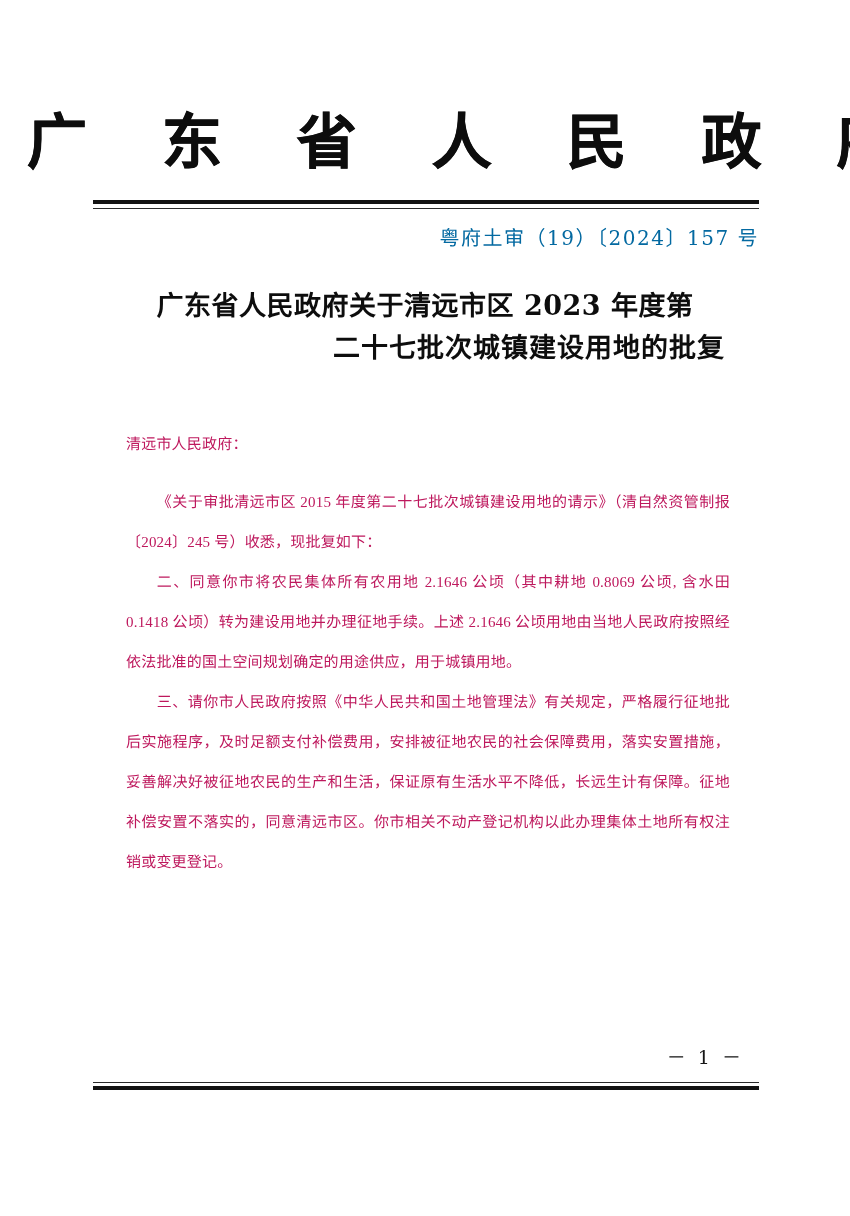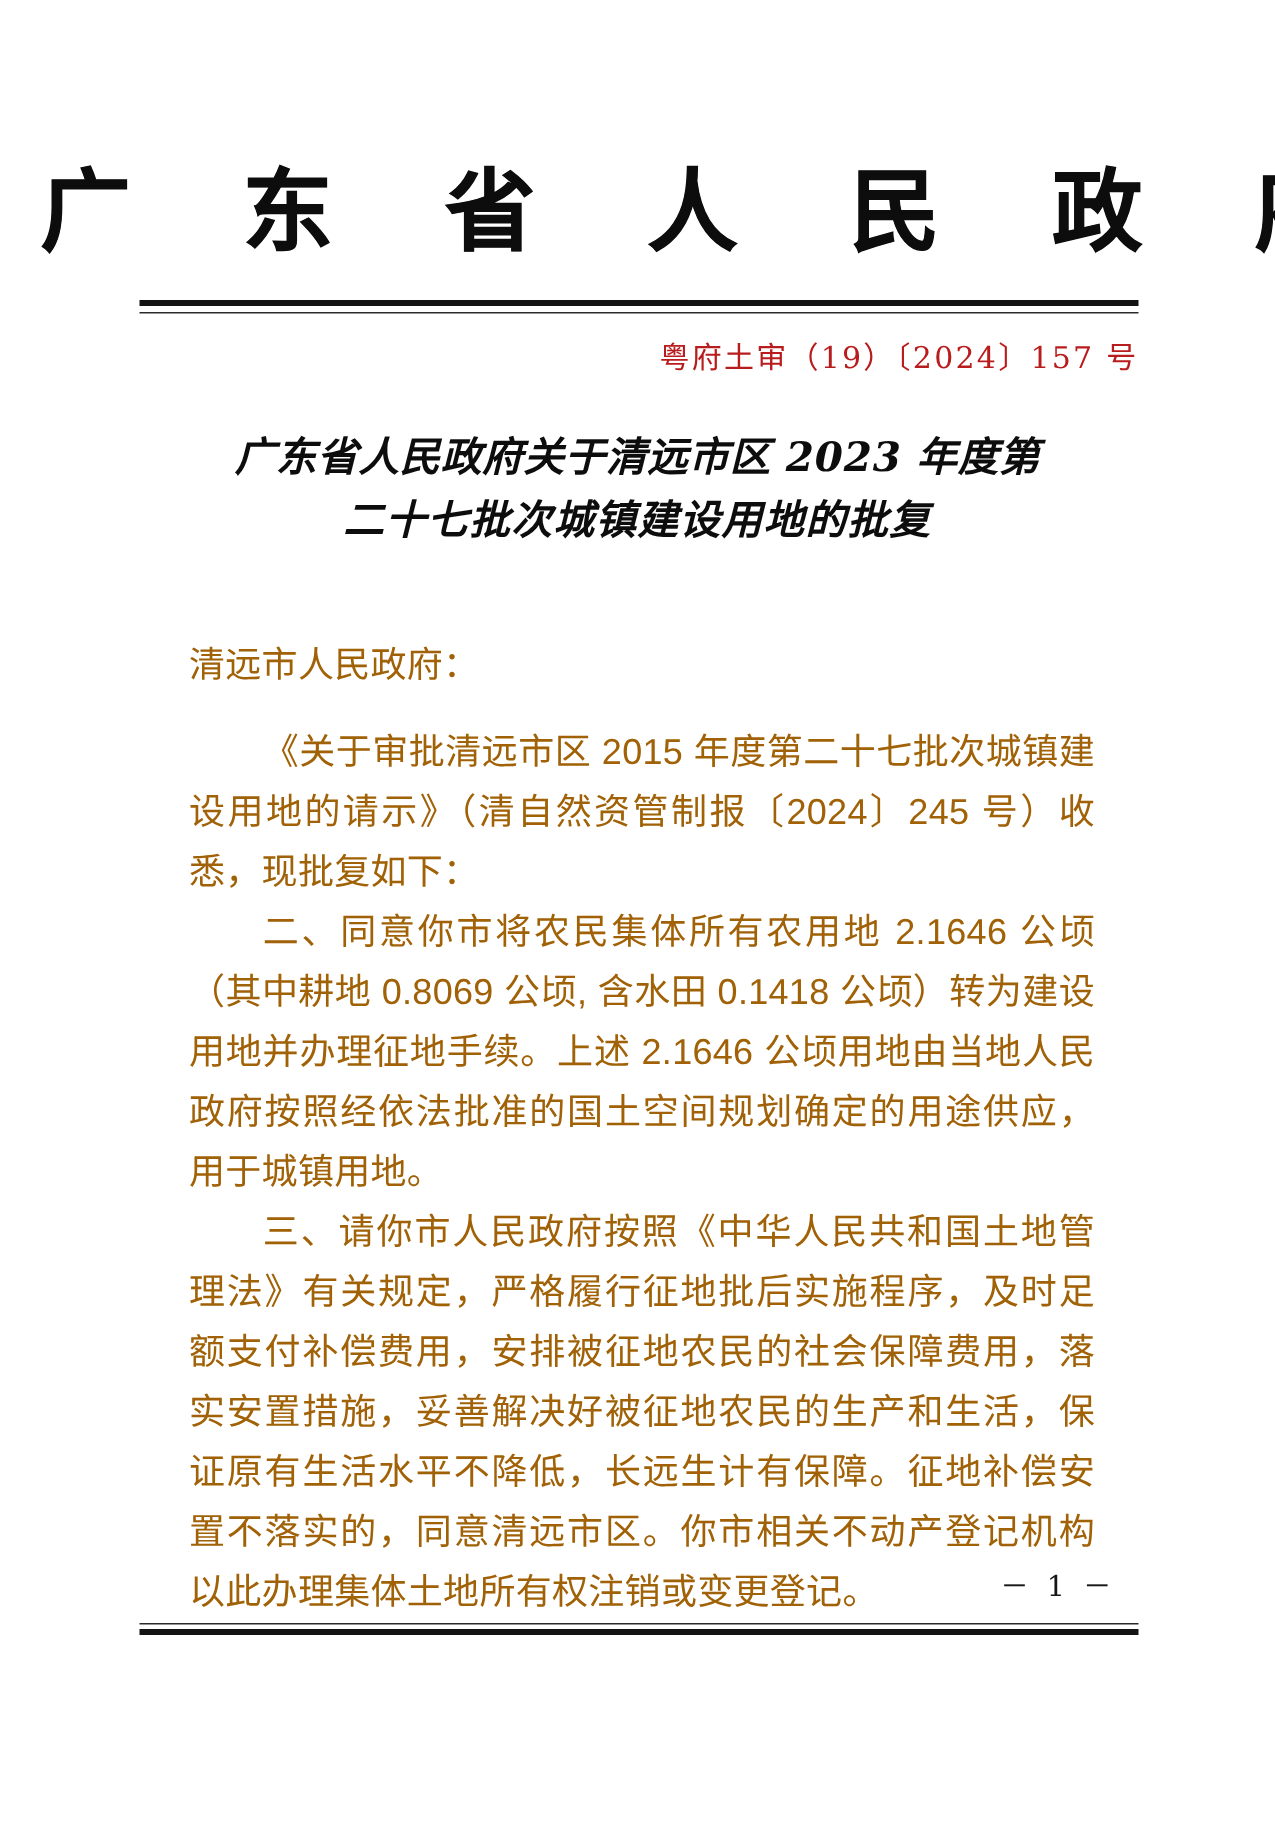--- a/index.html
+++ b/index.html
@@ -75,57 +75,57 @@
   
   .doc-number {
     position: absolute;
     left: 0;
     top: 222px;
     width: 759px;
     text-align: right;
     font-family: "DejaVu Serif", "Liberation Serif", serif;
     font-size: 20px;
     letter-spacing: 1.5px;
-    color: #b91c1c;
+    color: #0369a1;
     white-space: nowrap;
   }
 
   
   .doc-title {
     position: absolute;
     left: 125px;
     top: 285px;
     width: 600px;
     text-align: center;
     font-family: "DejaVu Serif", "Liberation Serif", serif;
     font-weight: 700;
     font-size: 27px;
     line-height: 42px;
     letter-spacing: 0.5px;
     color: #0d0d0d;
   }
   .doc-title .tline {
     display: block;
     white-space: nowrap;
-    font-style: italic;
   }
   .doc-title .tline-2 {
     letter-spacing: 1px;
+    text-align: right;
   }
 
   
   .body-block {
     position: absolute;
     left: 126px;
     top: 424px;
     width: 604px;
-    font-family: Liberation Sans, sans-serif;
-    font-size: 24px;
+    font-family: Liberation Serif, serif;
+    font-size: 15px;
     line-height: 40px;
-    color: #a16207;
+    color: #be185d;
     letter-spacing: 0.2px;
   }
 
   .salutation {
     margin: 0 0 18px 0;
     white-space: nowrap;
   }
 
   .para {
     margin: 0;

